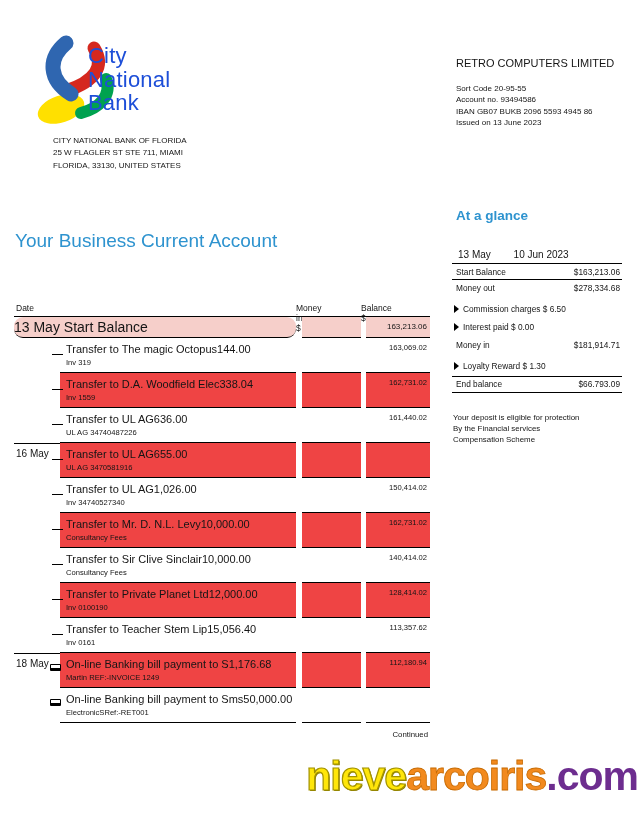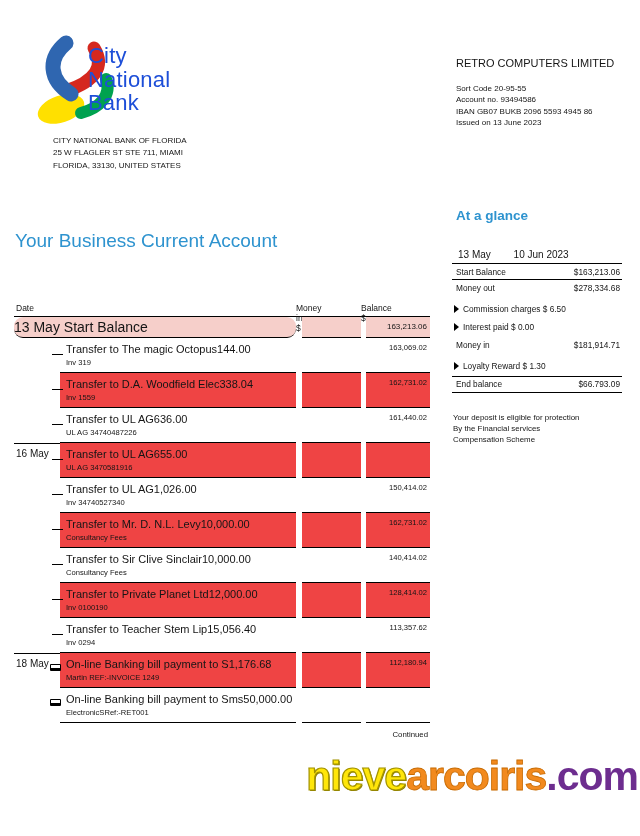--- a/index.html
+++ b/index.html
@@ -259,21 +259,21 @@
         <div class="t-mi pink"></div>
         <div class=""></div>
         <div class="t-bal pink">128,414.02</div>
         <div class="t-date"></div>
         <div class="t-block">
           <span class="icon-dash"></span>
           <div class="t-l1">
             <div class="">Transfer to Teacher Stem Lip</div>
             <div class="">15,056.40</div>
           </div>
-          <div class="t-l2">Inv 0294</div>
+          <div class="t-l2">Inv 0161</div>
         </div>
         <div class=""></div>
         <div class="t-mi"></div>
         <div class=""></div>
         <div class="t-bal">113,357.62</div>
         <div class="t-date grp">18 May</div>
         <div class="t-block pink">
           <span class="icon-computer"></span>
           <div class="t-l1">
             <div class="">On-line Banking bill payment to S</div>

